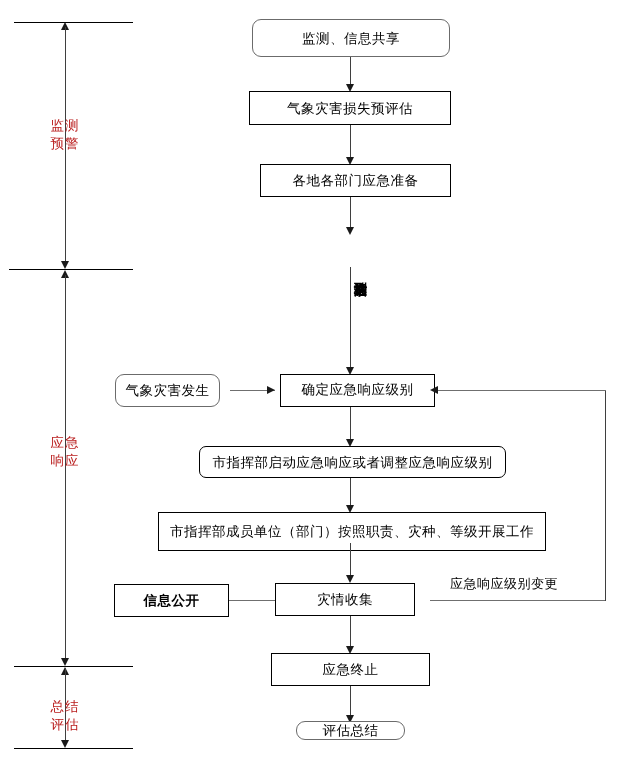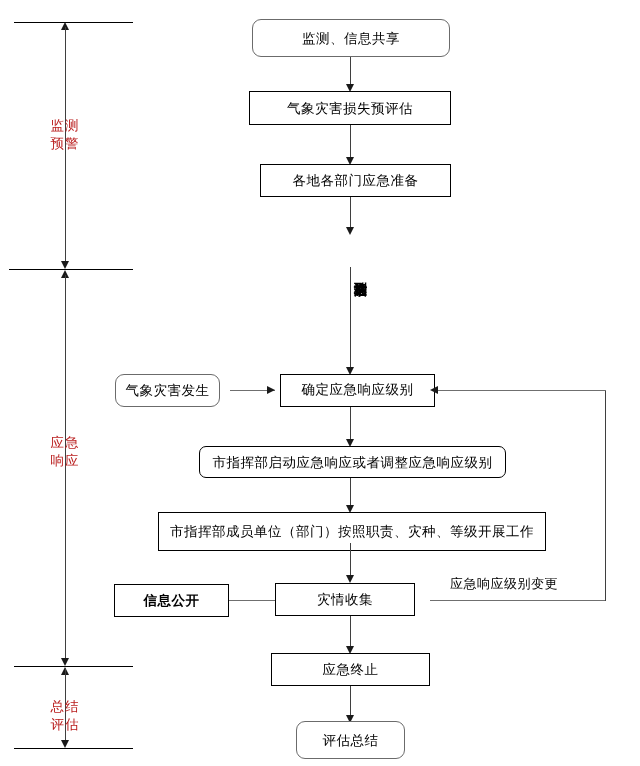--- a/index.html
+++ b/index.html
@@ -201,15 +201,15 @@
   <div class="hline" style="left:438px; top:390px; width:168px;"></div>
   <div class="arrow-left" style="left:430px; top:386px;"></div>
   <div class="edge-label-h" style="left:450px; top:575px;">应急响应级别变更</div>
 
   <div class="vline" style="left:350px; top:616px; height:35px;"></div>
   <div class="arrow-down" style="left:346px; top:646px;"></div>
   <div class="node rect" style="left:271px; top:653px; width:159px; height:33px;">应急终止</div>
 
   <div class="vline" style="left:350px; top:686px; height:33px;"></div>
   <div class="arrow-down" style="left:346px; top:715px;"></div>
-  <div class="node rounded" style="left:296px; top:721px; width:109px; height:38px;">评估总结</div>
+  <div class="node rounded" style="left:296px; top:721px; width:109px; height:19px;">评估总结</div>
 
 </div>
 
 </body></html>

